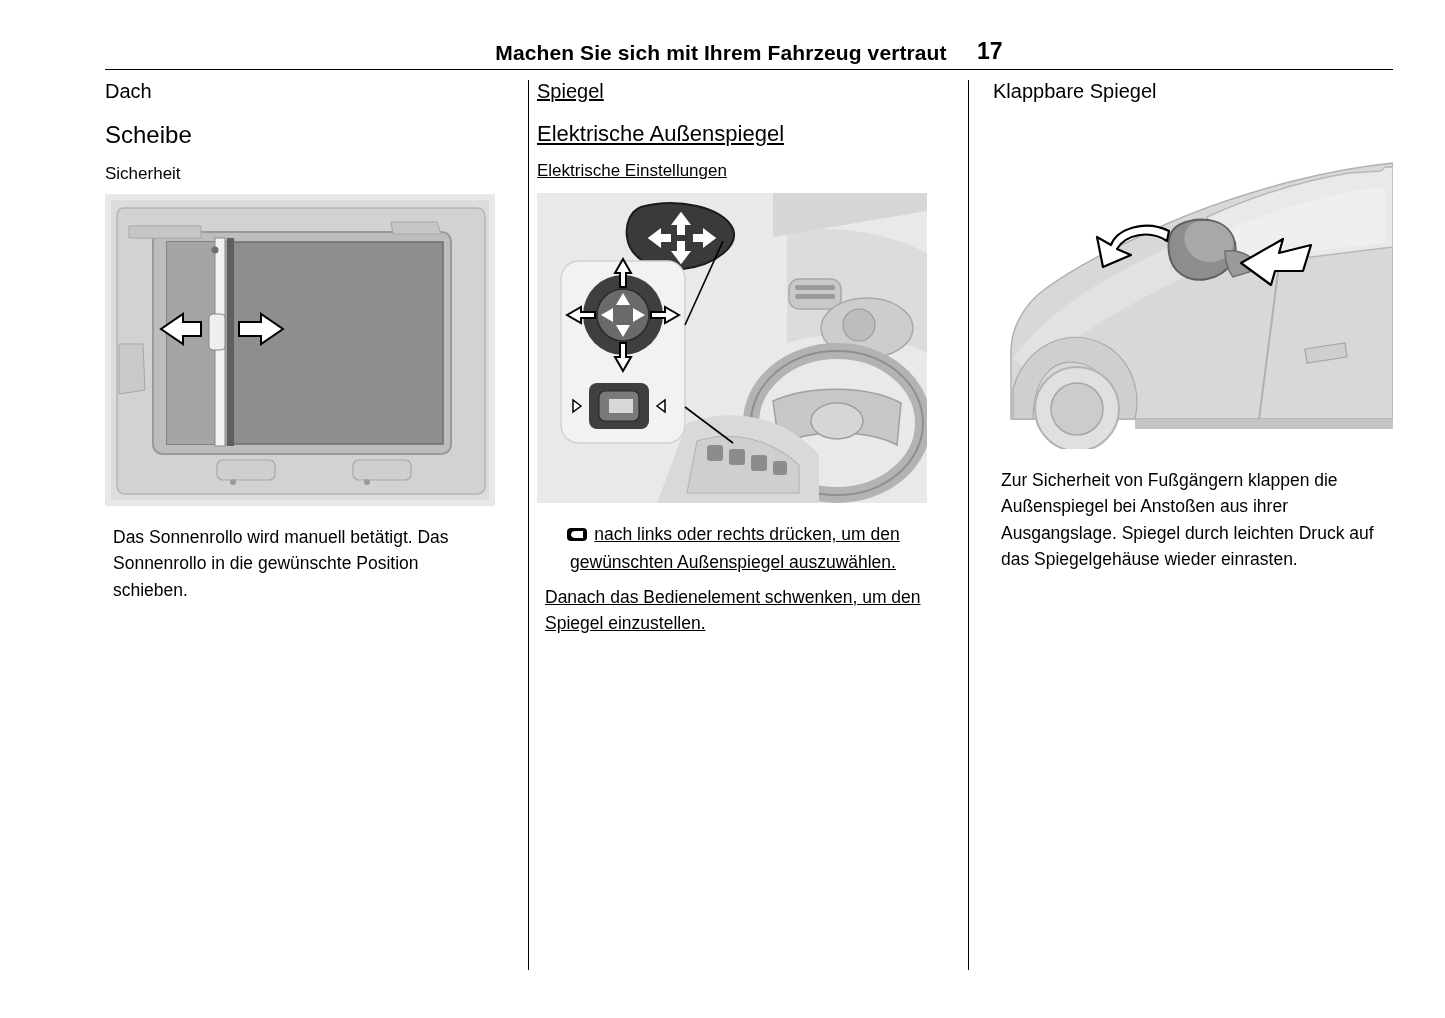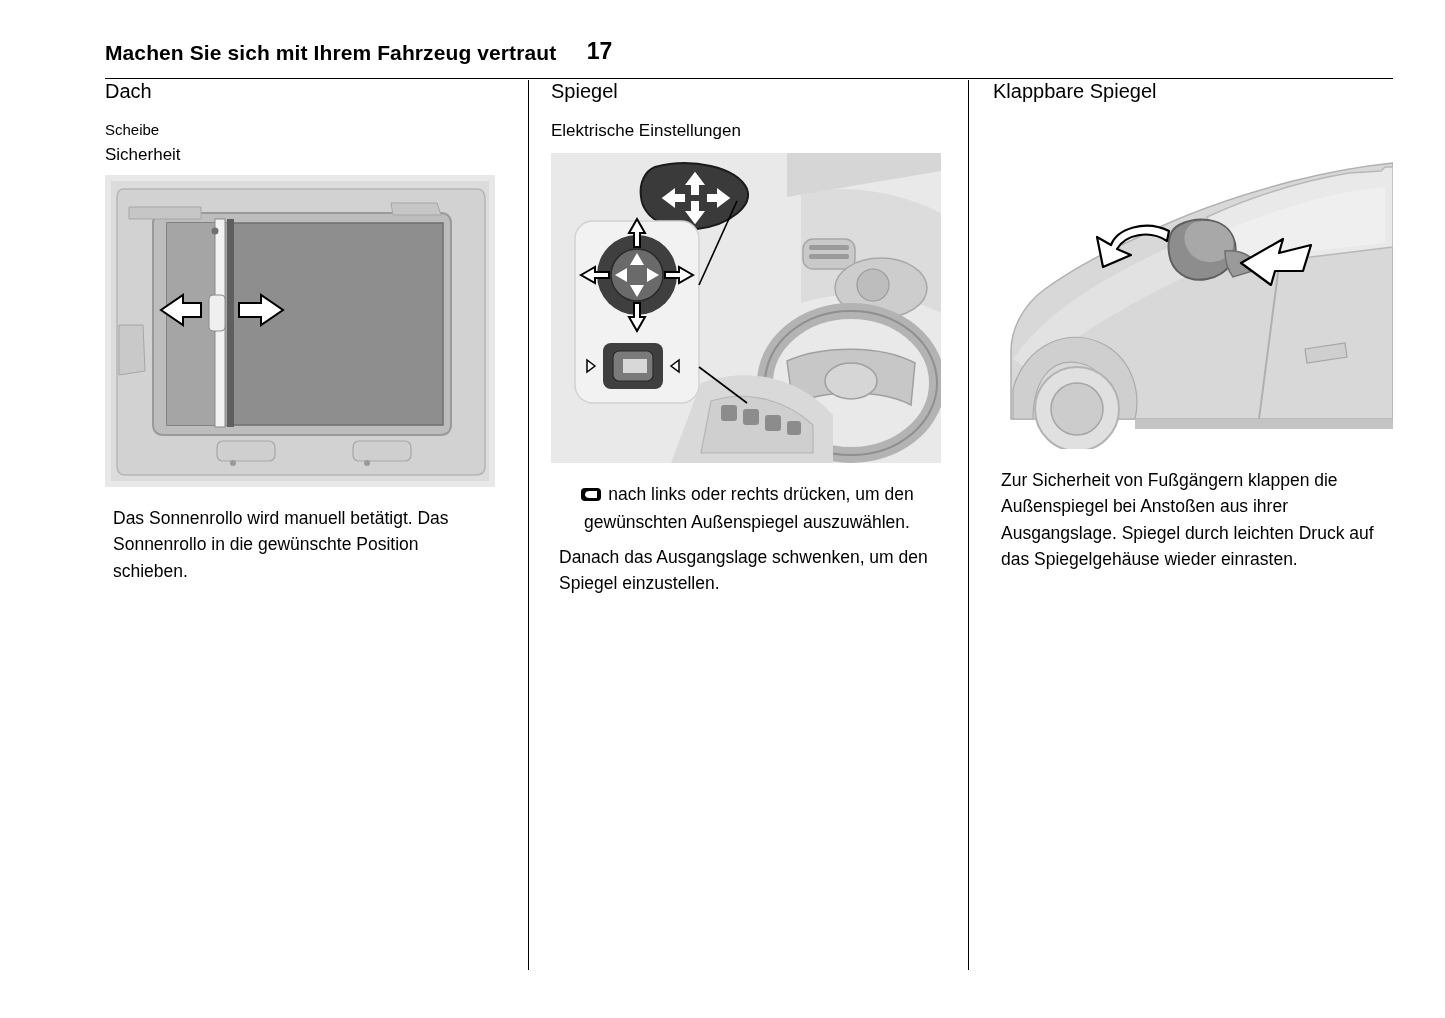--- a/index.html
+++ b/index.html
@@ -22,43 +22,43 @@
     height: 1018px;
   }
   
   .header {
     position: absolute;
     left: 105px;
     top: 38px;
     width: 1288px;
     display: flex;
     align-items: flex-end;
-    justify-content: flex-start;
+    justify-content: center;
     border-bottom: 1.5px solid #000;
-    padding-bottom: 13px;
+    padding-bottom: 4px;
   }
   .header-title {
     font-size: 21px;
     font-weight: bold;
     letter-spacing: 0.1px;
     margin-right: 28px;
   }
   .header-page {
     font-size: 23px;
     font-weight: bold;
     min-width: 28px;
     text-align: right;
   }
   
   .col {
     position: absolute;
     top: 80px;
   }
   .col1 { left: 105px; width: 392px; }
-  .col2 { left: 551px; width: 392px; }
+  .col2 { left: 537px; width: 392px; text-decoration: underline; }
   .col3 { left: 993px; width: 400px; }
 
   .divider {
     position: absolute;
     top: 80px;
     width: 0;
     border-left: 1px solid #000;
     height: 890px;
   }
   .div1 { left: 528px; }
@@ -107,21 +107,21 @@
   <div class="header">
     <div class="header-title">Machen Sie sich mit Ihrem Fahrzeug vertraut</div>
     <div class="header-page">17</div>
   </div>
 
   <div class="divider div1"></div>
   <div class="divider div2"></div>
 
   <div class="col col1">
     <h1 class="sec">Dach</h1>
-    <h2 class="sub" style="font-size:15px;margin-bottom:7px;">Scheibe</h2>
+    <h2 class="sub" style="font-size:24px;margin-bottom:15px;">Scheibe</h2>
     <h3 class="sub3" style="margin-bottom:10px;">Sicherheit</h3>
 
     <div class="fig" style="width:390px;height:312px;background:#ffffff;">
       <svg width="390" height="312" viewBox="0 0 390 312" xmlns="http://www.w3.org/2000/svg">
         <defs>
           <linearGradient id="gRoof" x1="0" y1="0" x2="0" y2="1">
             <stop offset="0" stop-color="#e6e6e6"></stop>
             <stop offset="1" stop-color="#cfcfcf"></stop>
           </linearGradient>
         </defs>
@@ -157,20 +157,21 @@
         <circle cx="262" cy="288" r="3" fill="#9a9a9a"></circle>
         <circle cx="110" cy="56" r="3.5" fill="#6f6f6f"></circle>
       </svg>
     </div>
 
     <p class="body">Das Sonnenrollo wird manuell betätigt. Das Sonnenrollo in die gewünschte Position schieben.</p>
   </div>
 
   <div class="col col2">
     <h1 class="sec">Spiegel</h1>
+    <h2 class="sub">Elektrische Außenspiegel</h2>
     <h3 class="sub3" style="margin-top:14px;">Elektrische Einstellungen</h3>
 
     <div class="fig" style="width:390px;height:310px;">
       <svg width="390" height="310" viewBox="0 0 390 310" xmlns="http://www.w3.org/2000/svg">
         <rect x="0" y="0" width="390" height="310" fill="#e9e9e9"></rect>
 
         <path d="M250 40 C300 30 350 40 390 60 L390 160 C350 140 300 135 250 150 Z" fill="#dcdcdc"></path>
         <path d="M236 44 L390 18 L390 0 L236 0 Z" fill="#d6d6d6"></path>
 
         <g>
@@ -243,21 +244,21 @@
     </div>
 
     <p class="body caption-line">
       <span class="icon-inline">
         <svg width="22" height="15" viewBox="0 0 22 15" xmlns="http://www.w3.org/2000/svg">
           <rect x="1" y="1" width="20" height="13" rx="4" fill="#000"></rect>
           <path d="M5 7.5 C5 5 7 4 9.5 4 L17 4 L17 11 L9.5 11 C7 11 5 10 5 7.5 Z" fill="#ffffff"></path>
         </svg>
       </span><span>nach links oder rechts drücken, um den gewünschten Außenspiegel auszuwählen.</span>
     </p>
-    <p class="body" style="margin-top:0;">Danach das Ausgangslage schwenken, um den Spiegel einzustellen.</p>
+    <p class="body" style="margin-top:0;">Danach das Bedienelement schwenken, um den Spiegel einzustellen.</p>
   </div>
 
   <div class="col col3">
     <h1 class="sec" style="margin-bottom:16px;">Klappbare Spiegel</h1>
 
     <div class="fig" style="width:400px;height:330px;background:#ffffff;">
       <svg width="400" height="330" viewBox="0 0 400 330" xmlns="http://www.w3.org/2000/svg">
         <rect x="0" y="0" width="400" height="330" fill="#ffffff"></rect>
 
         <path d="M18 300 L18 232 C18 210 30 186 52 170 C88 144 120 130 158 112 C200 92 246 76 300 62 C340 52 380 46 400 44 L400 300 Z" fill="#d8d8d8" stroke="#b0b0b0" stroke-width="1.5"></path>

